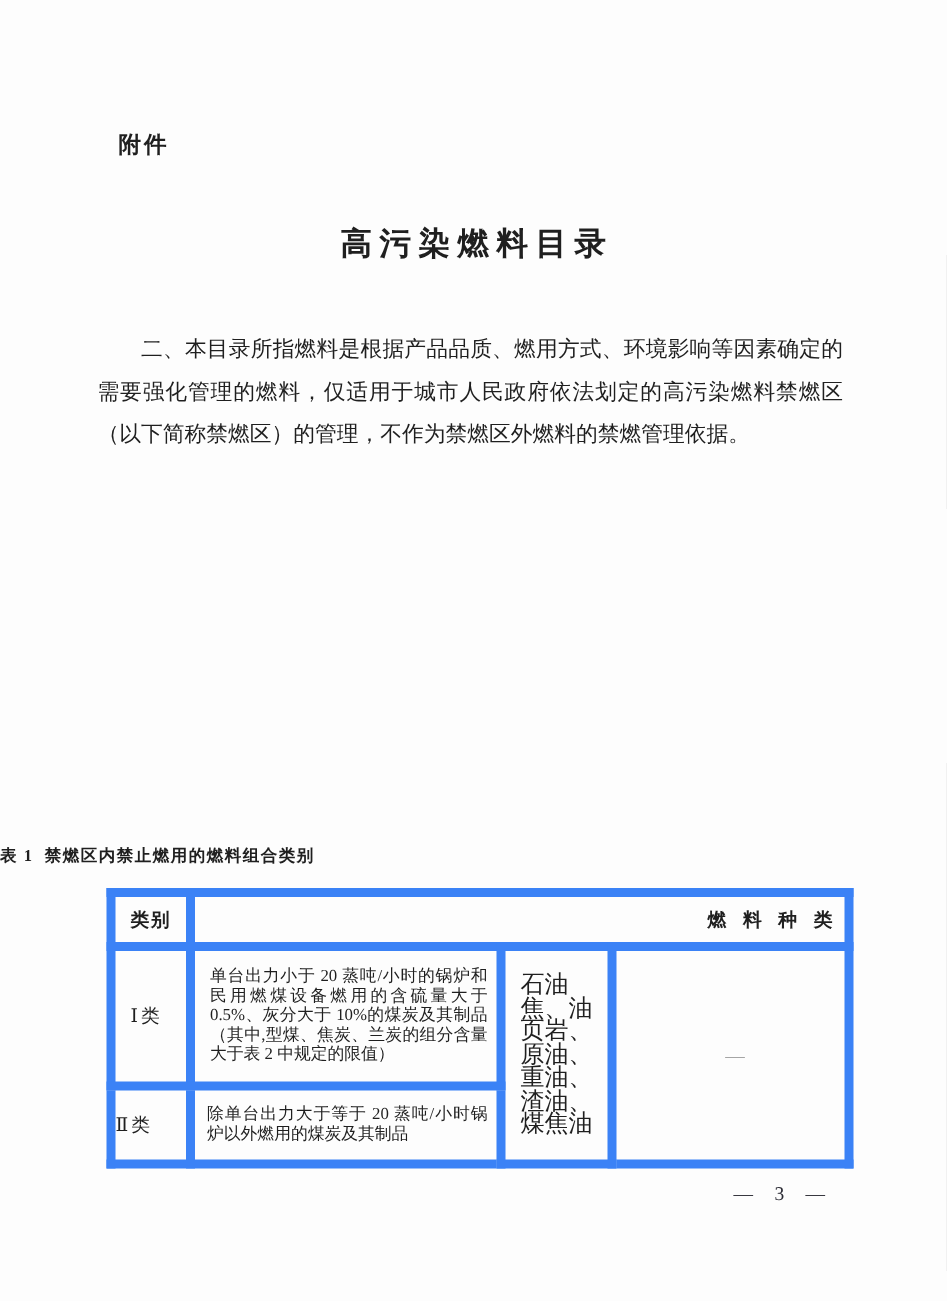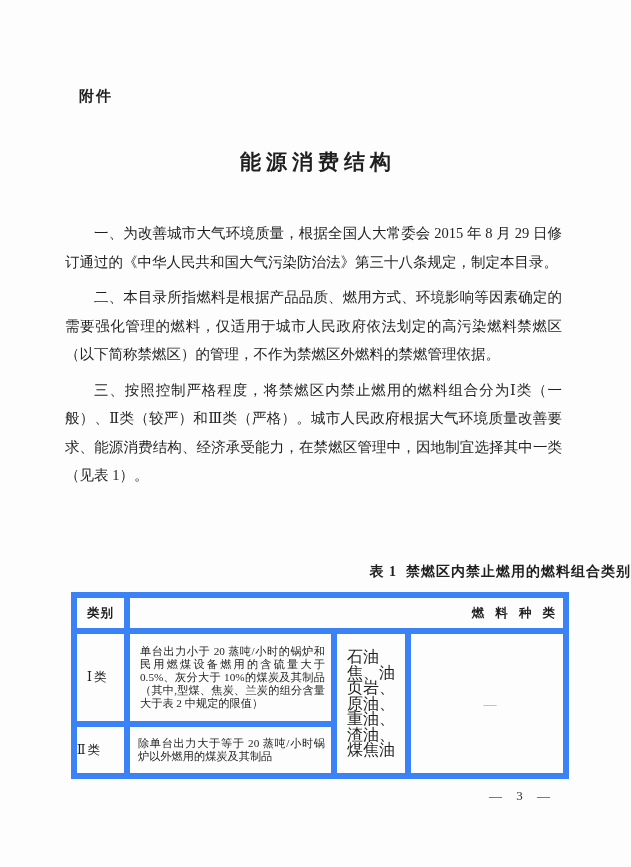--- a/index.html
+++ b/index.html
@@ -50,22 +50,22 @@
   .body-text p {
     margin: 0 0 7px 0;
     text-indent: 2em;
   }
 
   .table-caption {
     position: absolute;
     top: 563px;
     left: 0;
     width: 100%;
-    text-align: right;
-    font-size: 14px;
+    text-align: left;
+    font-size: 11px;
     font-weight: 700;
     letter-spacing: 1px;
     white-space: pre;
   }
 
   .fuel-table {
     position: absolute;
     top: 592px;
     left: 71px;
     width: 492px;
@@ -132,26 +132,24 @@
     white-space: pre;
   }
 </style>
 </head>
 <body>
 
 <div class="page">
 
   <div class="attachment-label">附件</div>
 
-  <h1 class="doc-title">能源消费结构</h1>
+  <h1 class="doc-title">高污染燃料目录</h1>
 
   <div class="body-text">
-    <p>一、为改善城市大气环境质量，根据全国人大常委会 2015 年 8 月 29 日修订通过的《中华人民共和国大气污染防治法》第三十八条规定，制定本目录。</p>
     <p>二、本目录所指燃料是根据产品品质、燃用方式、环境影响等因素确定的需要强化管理的燃料，仅适用于城市人民政府依法划定的高污染燃料禁燃区（以下简称禁燃区）的管理，不作为禁燃区外燃料的禁燃管理依据。</p>
-    <p>三、按照控制严格程度，将禁燃区内禁止燃用的燃料组合分为Ⅰ类（一般）、Ⅱ类（较严）和Ⅲ类（严格）。城市人民政府根据大气环境质量改善要求、能源消费结构、经济承受能力，在禁燃区管理中，因地制宜选择其中一类（见表 1）。</p>
   </div>
 
   <div class="table-caption">表 1  禁燃区内禁止燃用的燃料组合类别</div>
 
   <table class="fuel-table">
     <colgroup>
       <col style="width:53px">
       <col style="width:207px">
       <col style="width:74px">
       <col style="width:158px">

